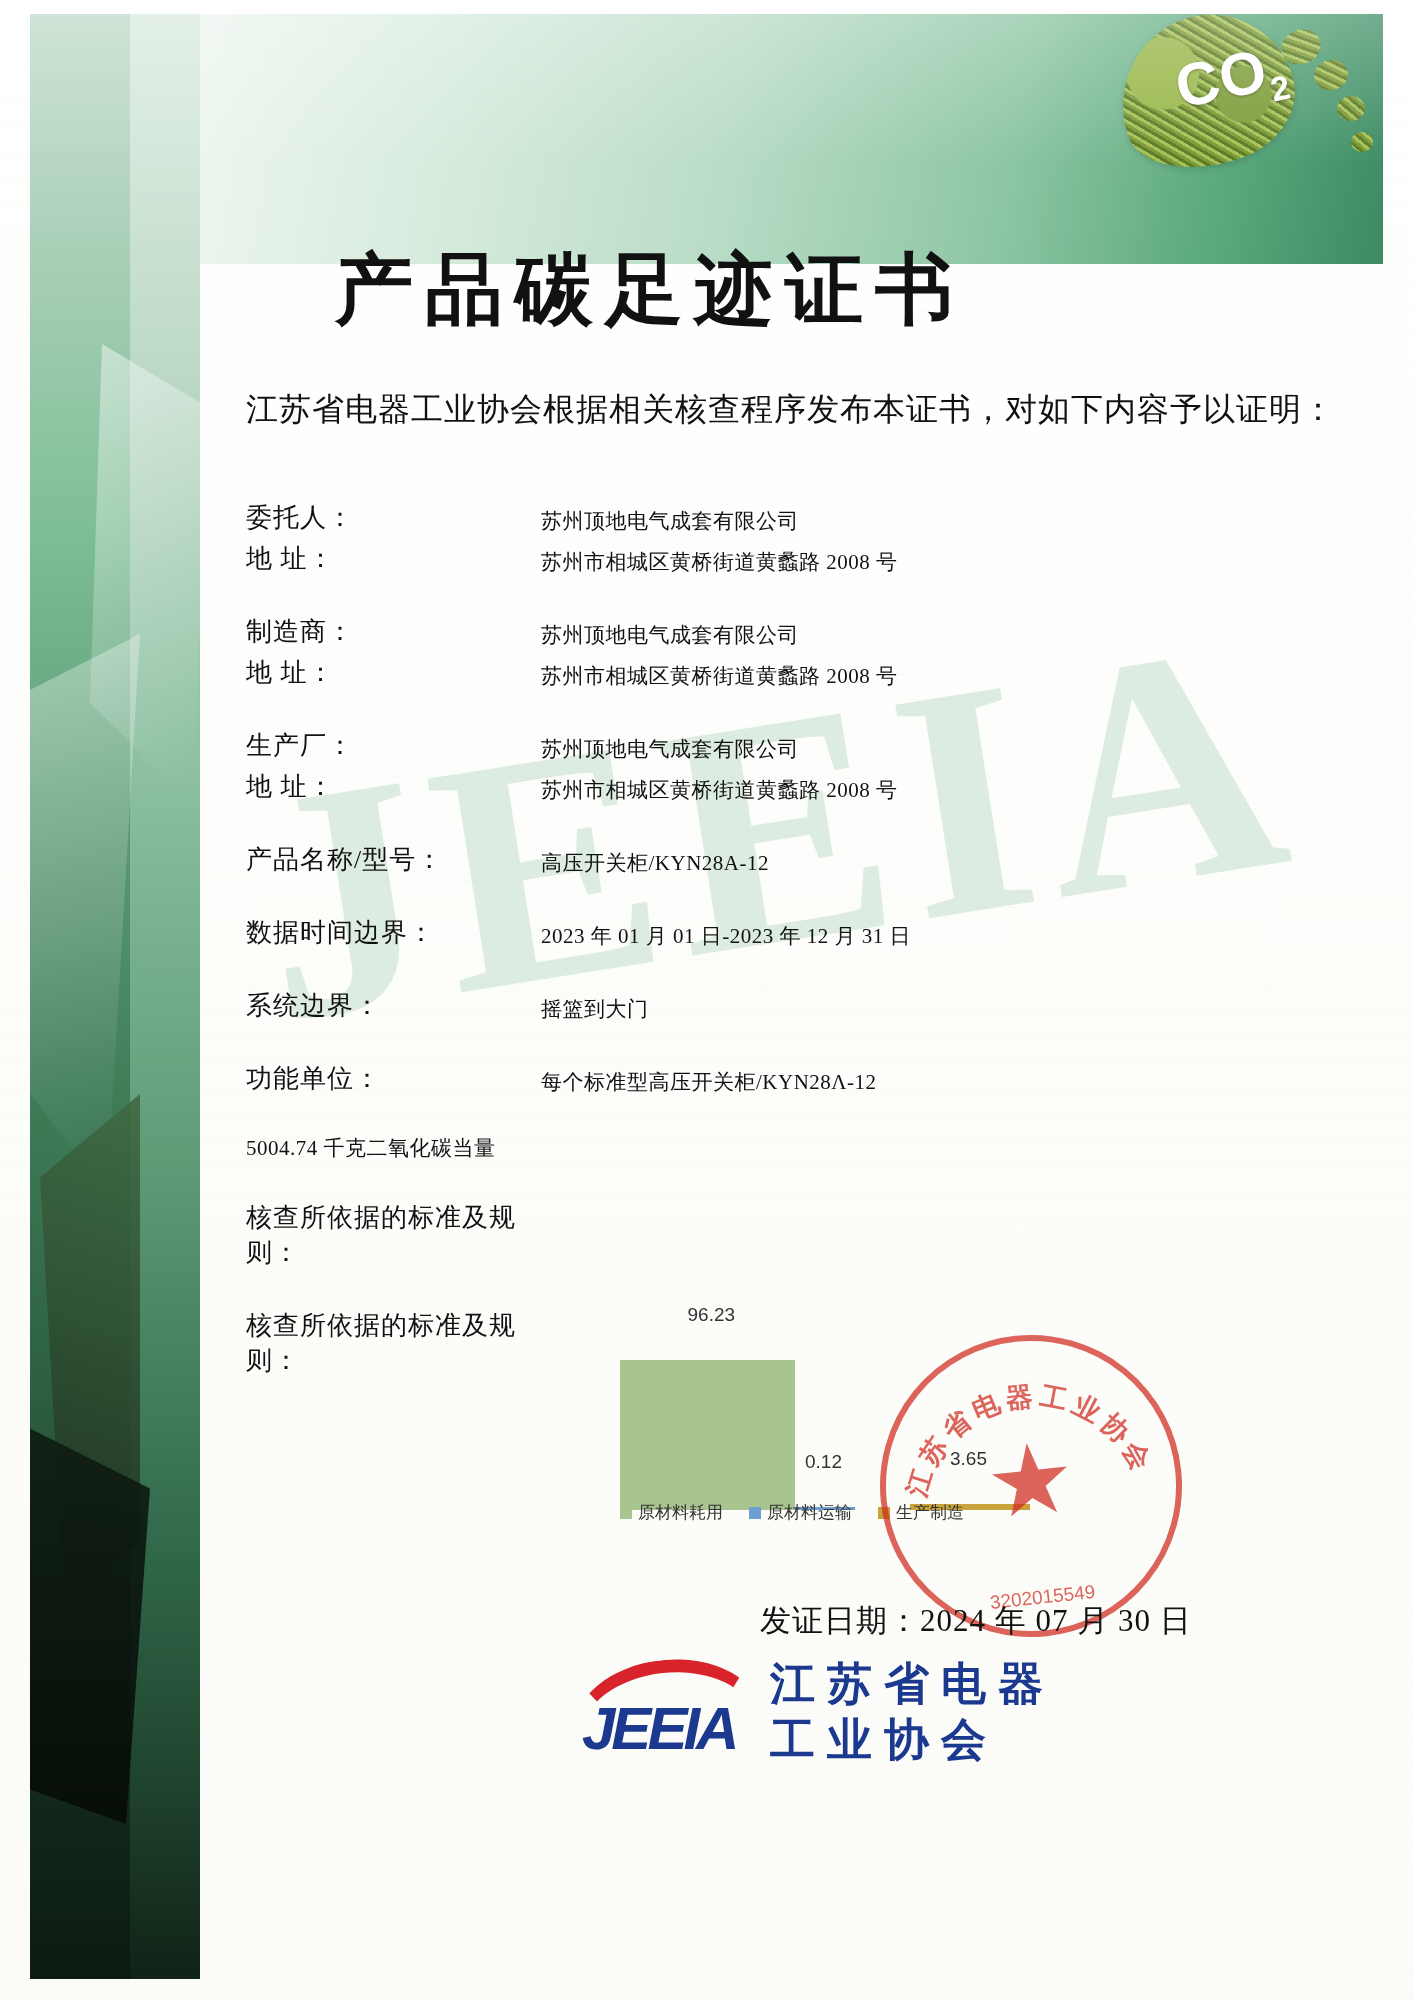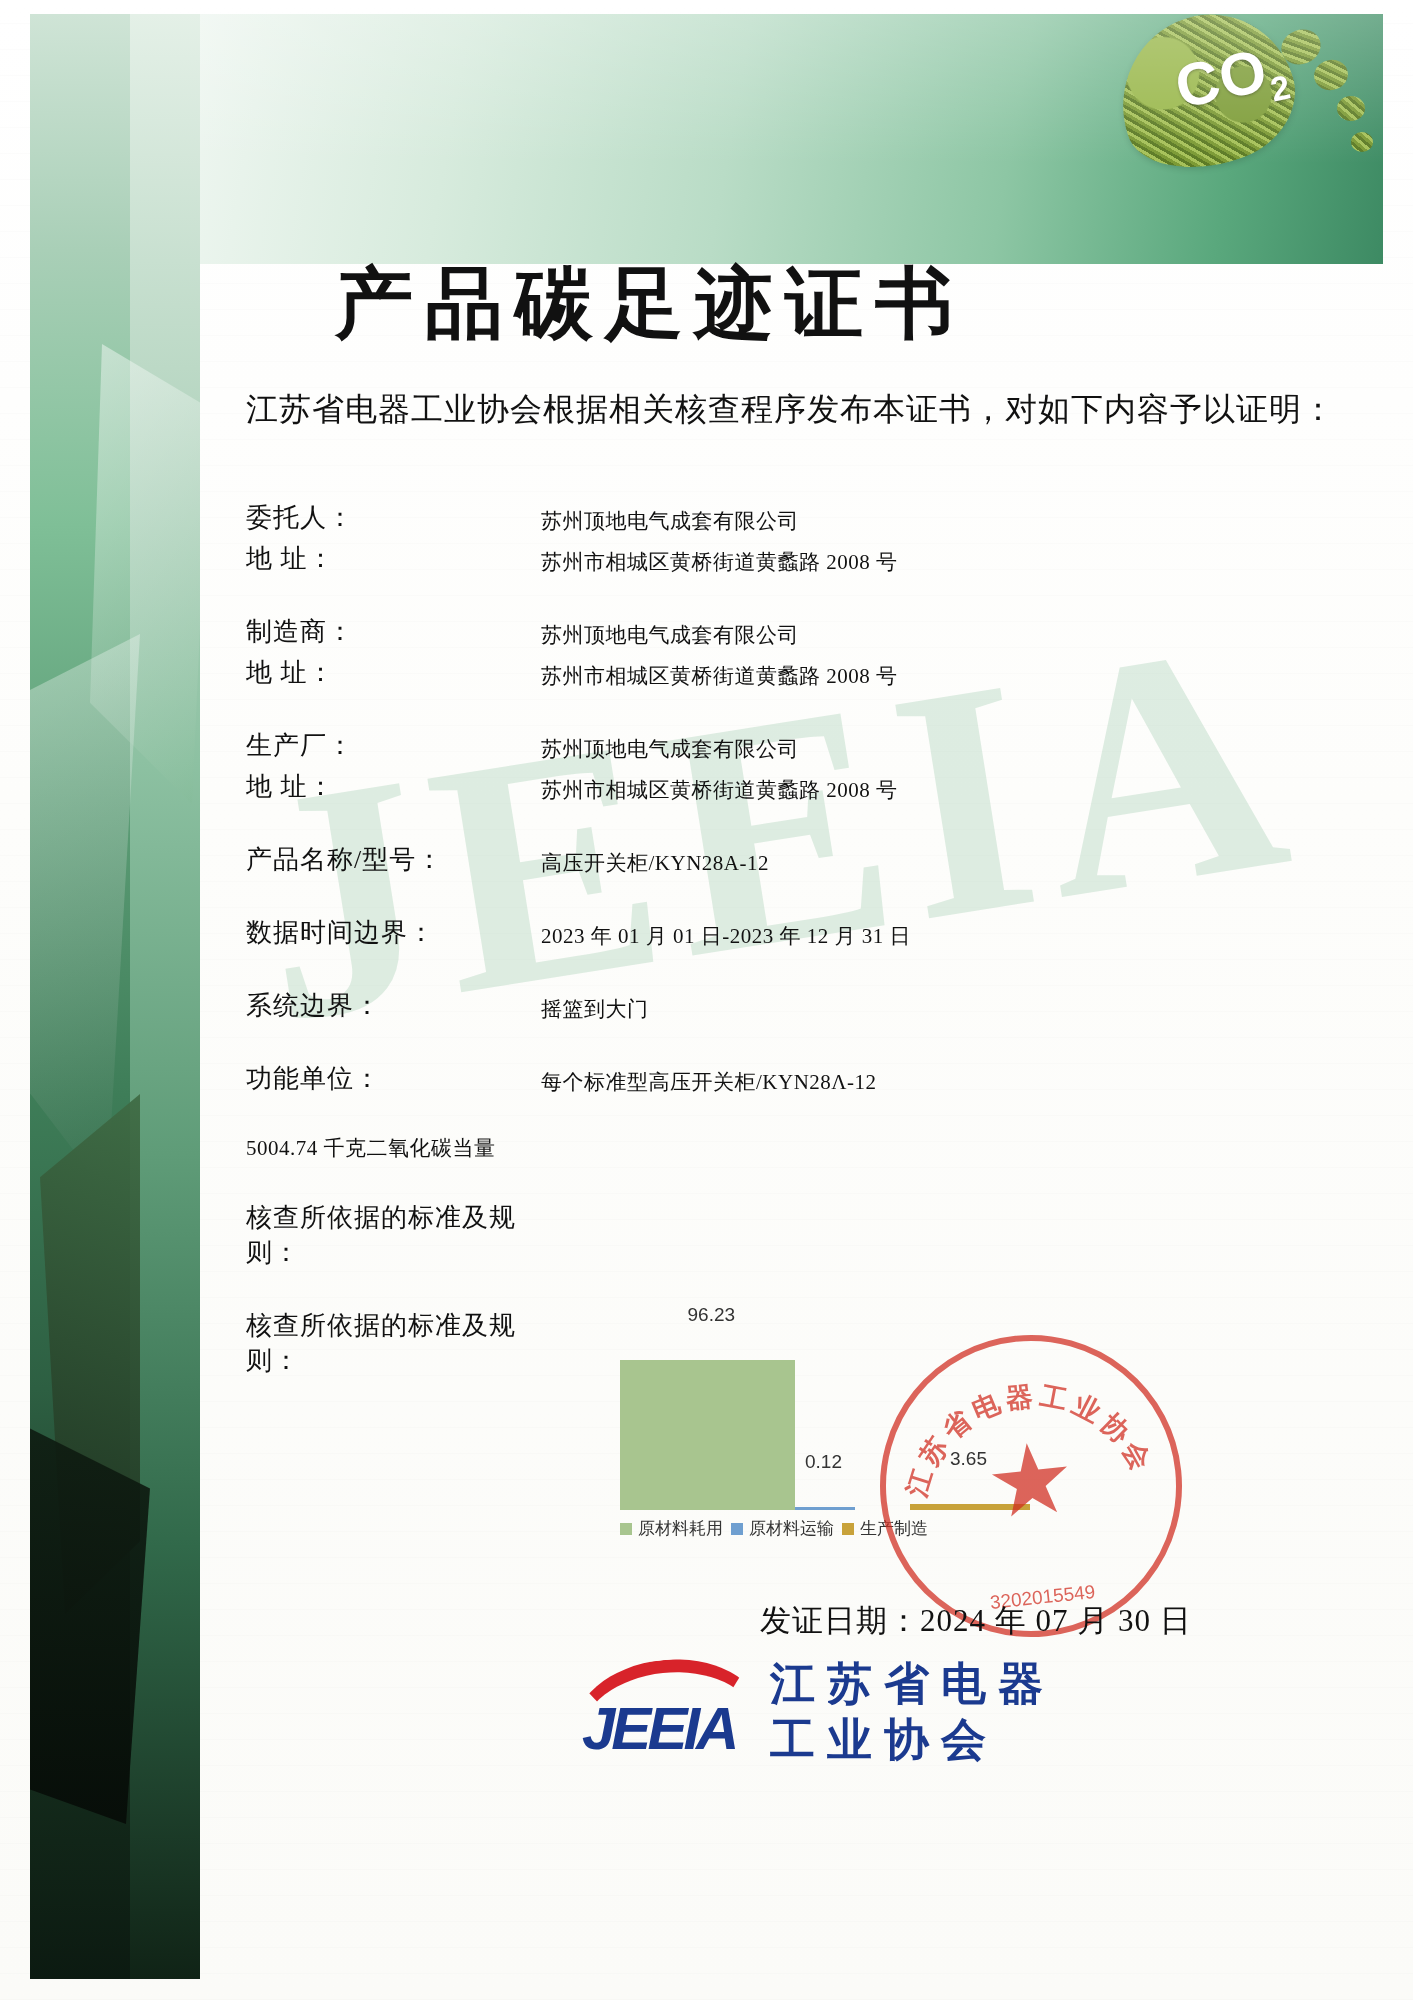--- a/index.html
+++ b/index.html
@@ -102,21 +102,21 @@
     font-size:330px;font-weight:bold;
     color:rgba(150,200,165,0.30);
     letter-spacing:14px;
     transform:rotate(-9deg);
     white-space:nowrap;
     pointer-events:none;
   }
 
   
   .cert-title{
-    position:absolute;left:335px;top:252px;
+    position:absolute;left:335px;top:238px;
     font-family:"Liberation Sans","DejaVu Sans",sans-serif;
     font-weight:bold;
     font-size:78px;
     letter-spacing:12px;
     color:#111;
     white-space:nowrap;
   }
   .cert-intro{
     position:absolute;left:246px;top:388px;
     font-size:32px;color:#111;letter-spacing:1px;white-space:nowrap;
@@ -130,21 +130,21 @@
   .gap{height:32px;}
 
   
   .chart-area{position:absolute;left:620px;top:1300px;width:560px;height:240px;}
   .bar-label{
     position:absolute;font-size:19px;color:#333;
     font-family:"Liberation Sans",sans-serif;
   }
   .bar{position:absolute;bottom:30px;}
   .legend{
-    position:absolute;left:0;bottom:0;display:flex;gap:8px;
+    position:absolute;left:0;bottom:16px;display:flex;gap:26px;
     font-size:17px;color:#333;
   }
   .legend .item{display:flex;align-items:center;gap:6px;}
   .legend .sw{width:12px;height:12px;display:inline-block;}
 
   
   .stamp{
     position:absolute;left:880px;top:1335px;width:290px;height:290px;
     border:6px solid #d02b1e;border-radius:50%;
     opacity:.72;transform:rotate(-6deg);

